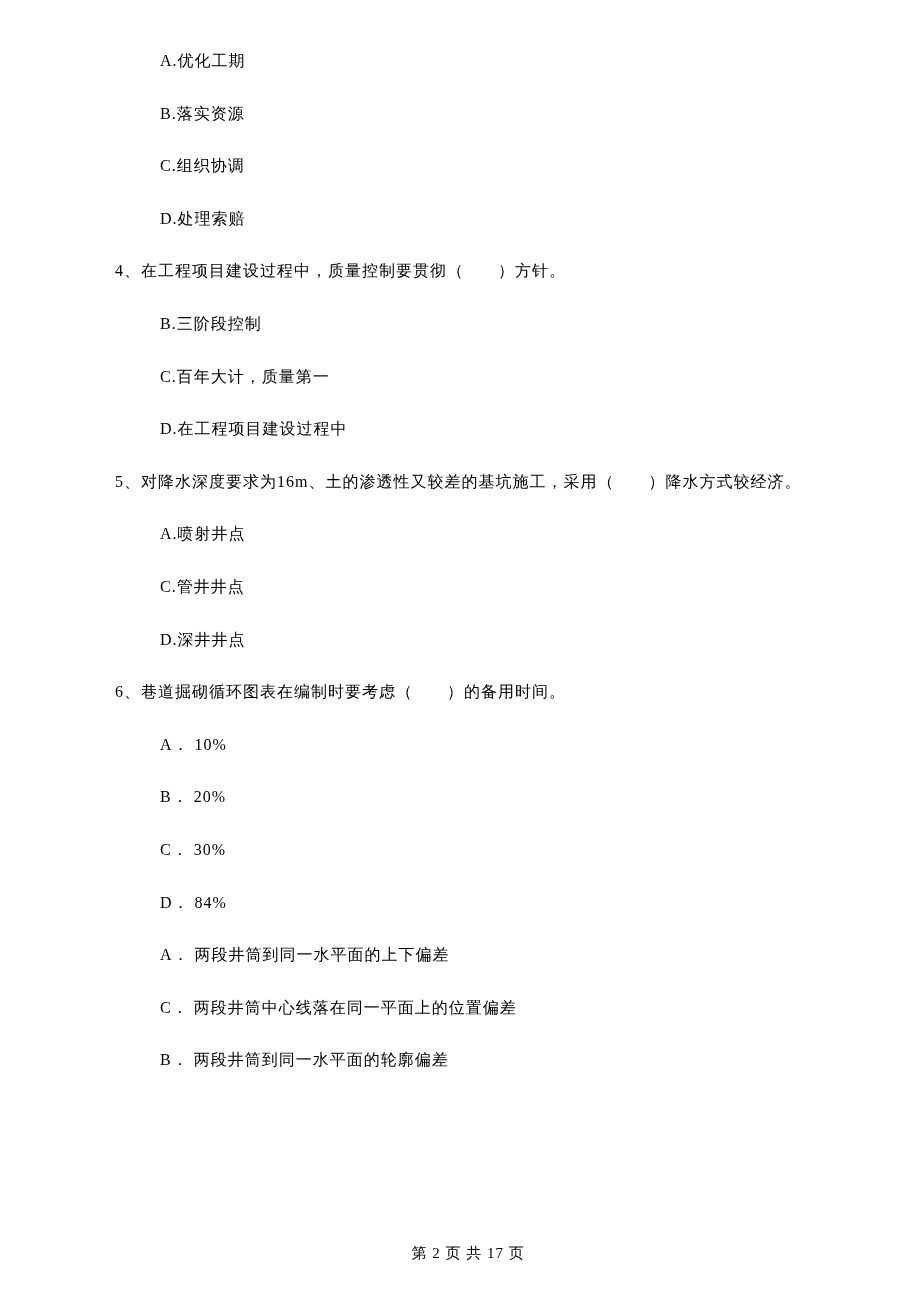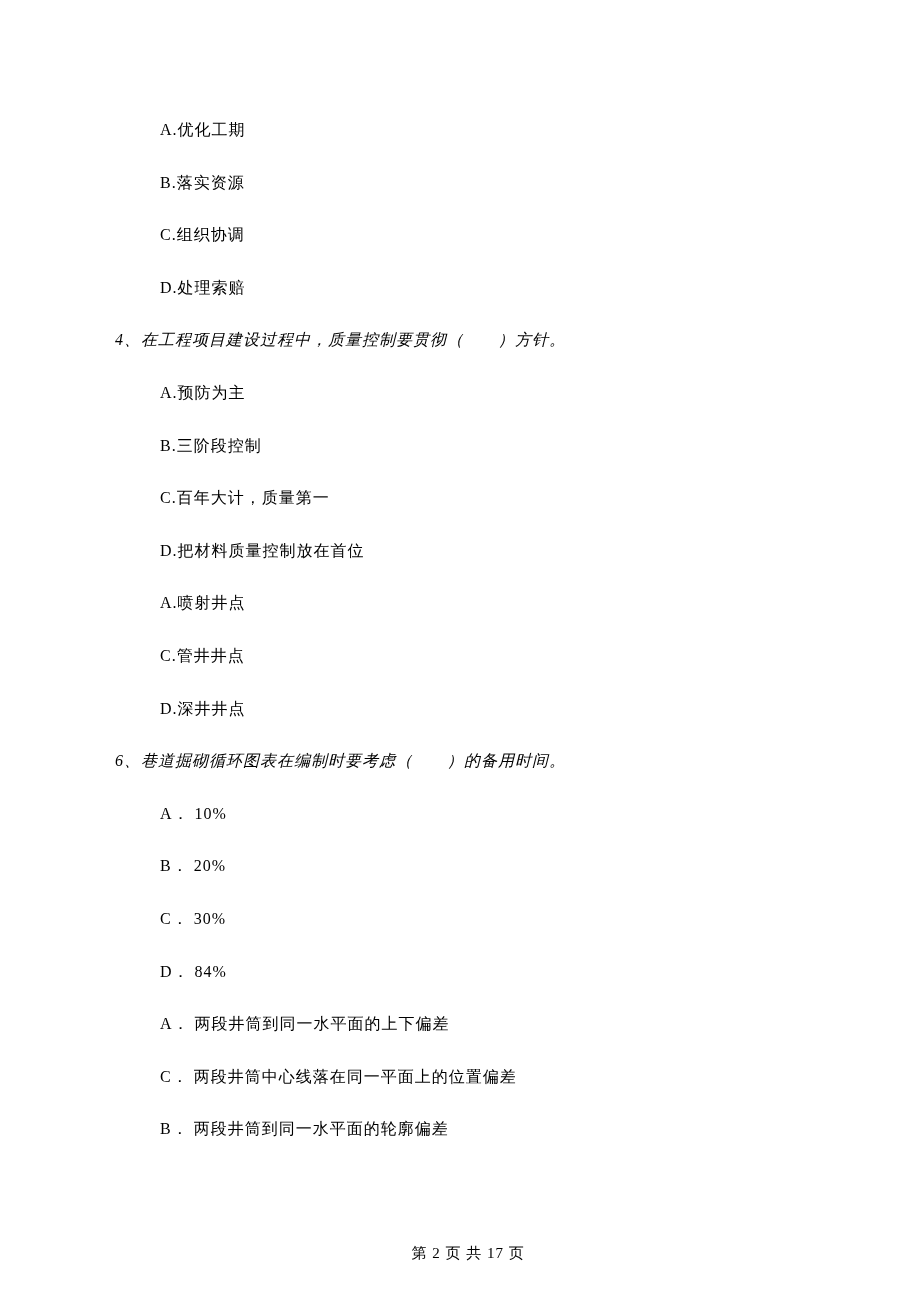--- a/index.html
+++ b/index.html
@@ -8,33 +8,32 @@
     background: #fff;
     font-family: "SimSun", "宋体", serif;
     font-size: 16px;
     color: #000;
     width: 920px;
     height: 1302px;
     position: relative;
     box-sizing: border-box;
   }
   .page {
-    padding: 117px 115px 0 115px;
+    padding: 48px 115px 0 115px;
     line-height: 1.6;
   }
   .option {
     margin-left: 45px;
     margin-bottom: 27px;
     letter-spacing: 1px;
   }
   .question {
     margin-bottom: 27px;
     margin-top: 8px;
     letter-spacing: 1px;
-    font-style: italic;
   }
   .footer {
     position: absolute;
     bottom: 39px;
     left: 8px;
     width: 100%;
     text-align: center;
     font-size: 15px;
     letter-spacing: 1px;
   }
@@ -43,25 +42,25 @@
 <body>
 
 <div class="page">
 
   <div class="option">A.优化工期</div>
   <div class="option">B.落实资源</div>
   <div class="option">C.组织协调</div>
   <div class="option">D.处理索赔</div>
 
   <div class="question">4、在工程项目建设过程中，质量控制要贯彻（　　）方针。</div>
-  <div class="option">A.预防为主</div>
   <div class="option">B.三阶段控制</div>
   <div class="option">C.百年大计，质量第一</div>
-  <div class="option">D.把材料质量控制放在首位</div>
+  <div class="option">D.在工程项目建设过程中</div>
 
+  <div class="question">5、对降水深度要求为16m、土的渗透性又较差的基坑施工，采用（　　）降水方式较经济。</div>
   <div class="option">A.喷射井点</div>
   <div class="option">C.管井井点</div>
   <div class="option">D.深井井点</div>
 
   <div class="question">6、巷道掘砌循环图表在编制时要考虑（　　）的备用时间。</div>
   <div class="option">A． 10%</div>
   <div class="option">B． 20%</div>
   <div class="option">C． 30%</div>
   <div class="option">D． 84%</div>
 

